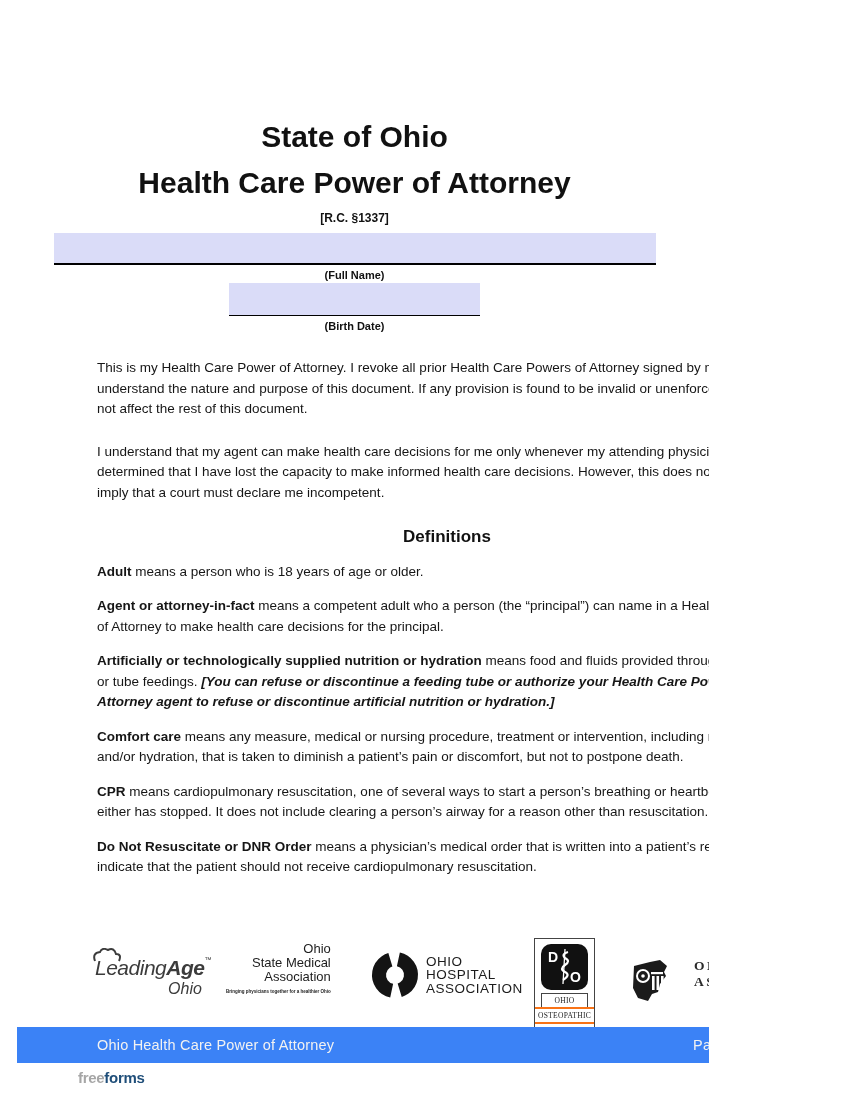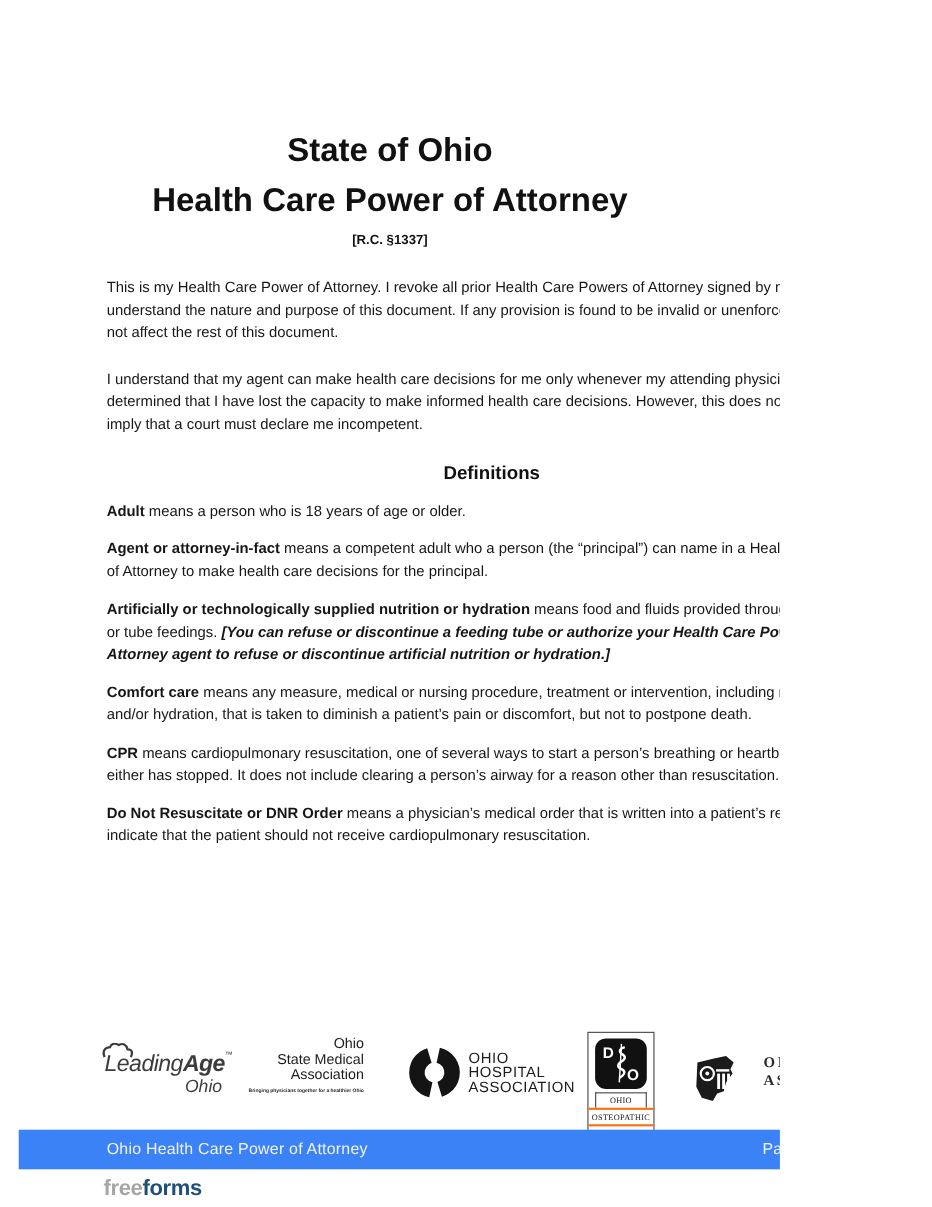--- a/index.html
+++ b/index.html
@@ -59,35 +59,41 @@
 
   
   .logo-osba { left:630px; top:22px; display:flex; align-items:flex-start; gap:24px; font-family:"Liberation Serif", serif; }
   .osba-text { color:#2b2b2b; }
   .osba-main { font-size:13.5px; font-weight:700; letter-spacing:2.5px; line-height:16px; }
   .osba-tagline { font-size:9px; text-align:center; margin-top:1px; color:#3a3a3a; }
 
   
   .footer-bar { position:absolute; left:17px; top:1027px; width:830px; height:36px; background:#3b82f6; display:flex; align-items:center; justify-content:space-between; padding:0 20px 0 80px; }
   .footer-bar span { color:#f2f2f2; font-size:14.5px; font-weight:300; letter-spacing:0.2px; }
-  .brand { position:absolute; left:94px; top:1069px; font-size:20px; font-weight:700; letter-spacing:-0.3px; }
+  .brand { position:absolute; left:78px; top:1069px; font-size:15px; font-weight:700; letter-spacing:-0.3px; }
   .brand .free { color:#a6a6a6; }
   .brand .forms { color:#1f4e79; }
 </style>
 </head>
 <body>
 
 <div class="page">
 
   <div class="title-block">
     <div class="title-line">State of Ohio</div>
     <div class="title-line">Health Care Power of Attorney</div>
     <div class="statute">[R.C. §1337]</div>
   </div>
 
+  <div class="field-wrap">
+    <div class="field field-fullname"></div>
+    <div class="field-label">(Full Name)</div>
+    <div class="field field-birthdate"></div>
+    <div class="field-label">(Birth Date)</div>
+  </div>
 
   <div class="body-text">
     <p class="first">This is my Health Care Power of Attorney. I revoke all prior Health Care Powers of Attorney signed by me. I understand the nature and purpose of this document. If any provision is found to be invalid or unenforceable, it will not affect the rest of this document.</p>
     <p>I understand that my agent can make health care decisions for me only whenever my attending physician has determined that I have lost the capacity to make informed health care decisions. However, this does not require or imply that a court must declare me incompetent.</p>
 
     <h2 class="defs-heading">Definitions</h2>
 
     <p class="def"><b>Adult</b><span> means a person who is 18 years of age or older.</span></p>
 
     <p class="def"><b>Agent or attorney-in-fact</b><span> means a competent adult who a person (the “principal”) can name in a Health Care Power of Attorney to make health care decisions for the principal.</span></p>

